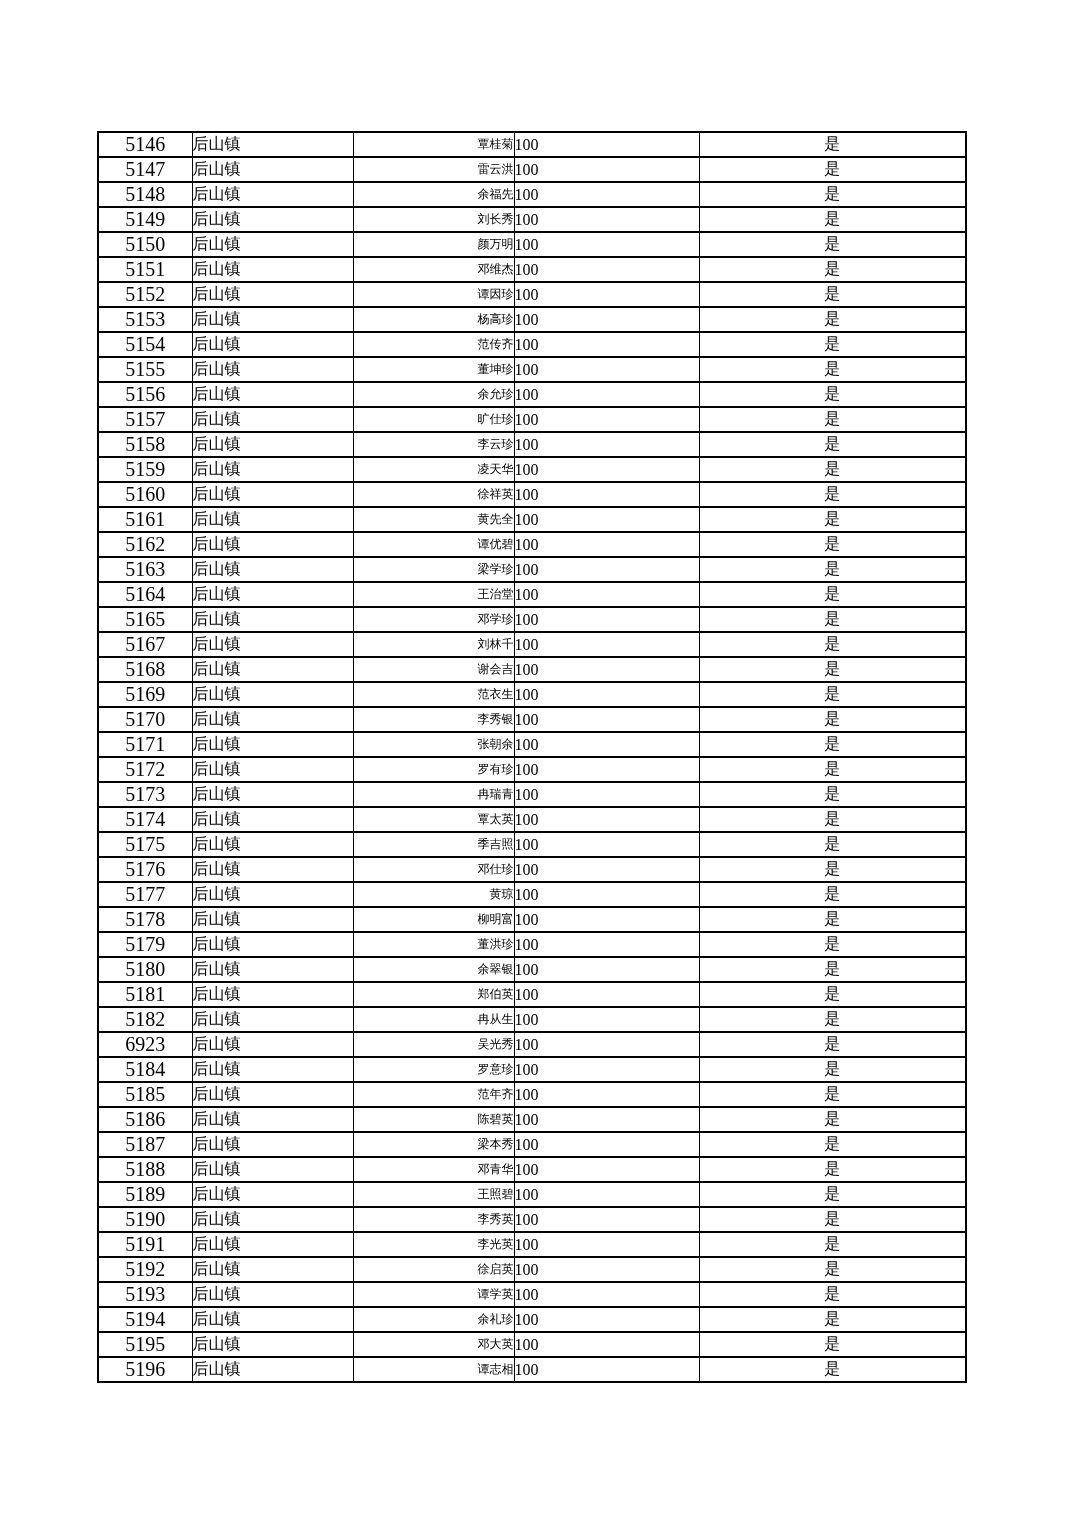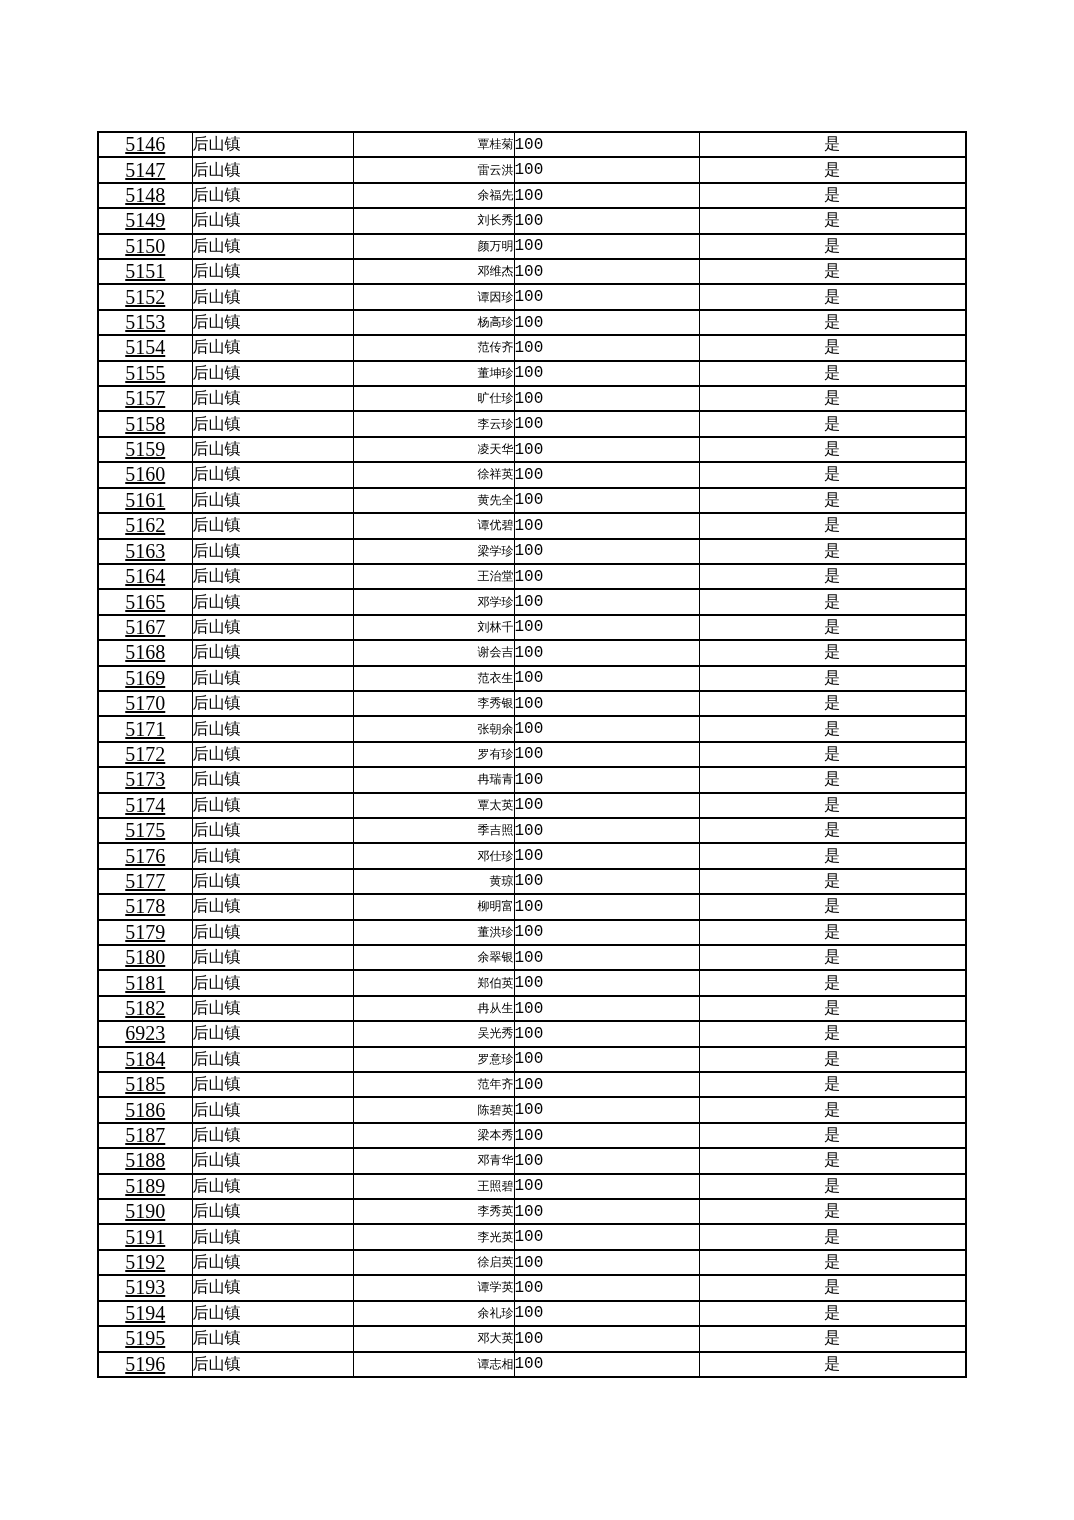--- a/index.html
+++ b/index.html
@@ -31,38 +31,37 @@
     padding: 0;
     vertical-align: middle;
     color: #000000;
     overflow: hidden;
     white-space: nowrap;
   }
   td.cell-id {
     text-align: center;
     font-family: "Liberation Serif", "DejaVu Serif", serif;
     font-size: 20px;
-    text-decoration: underline;
   }
   td.cell-town {
     text-align: left;
     padding-left: 6px;
     font-family: Liberation Mono, monospace;
     font-size: 16px;
   }
   td.cell-name {
     text-align: right;
     padding-left: 5px;
     font-family: "Liberation Serif", "DejaVu Serif", serif;
     font-size: 12px;
   }
   td.cell-score {
     text-align: left;
     padding-left: 4px;
-    font-family: Liberation Mono, monospace;
+    font-family: Liberation Serif, serif;
     font-size: 16px;
   }
   td.cell-flag {
     text-align: center;
     font-family: "Liberation Serif", "DejaVu Serif", serif;
     font-size: 16px;
   }
 </style>
 </head>
 <body>
@@ -142,20 +141,27 @@
         <td class="cell-flag">是</td>
       </tr>
         <tr>
         <td class="cell-id">5155</td>
         <td class="cell-town">后山镇</td>
         <td class="cell-name">董坤珍</td>
         <td class="cell-score">100</td>
         <td class="cell-flag">是</td>
       </tr>
         <tr>
+        <td class="cell-id">5156</td>
+        <td class="cell-town">后山镇</td>
+        <td class="cell-name">余允珍</td>
+        <td class="cell-score">100</td>
+        <td class="cell-flag">是</td>
+      </tr>
+        <tr>
         <td class="cell-id">5157</td>
         <td class="cell-town">后山镇</td>
         <td class="cell-name">旷仕珍</td>
         <td class="cell-score">100</td>
         <td class="cell-flag">是</td>
       </tr>
         <tr>
         <td class="cell-id">5158</td>
         <td class="cell-town">后山镇</td>
         <td class="cell-name">李云珍</td>

